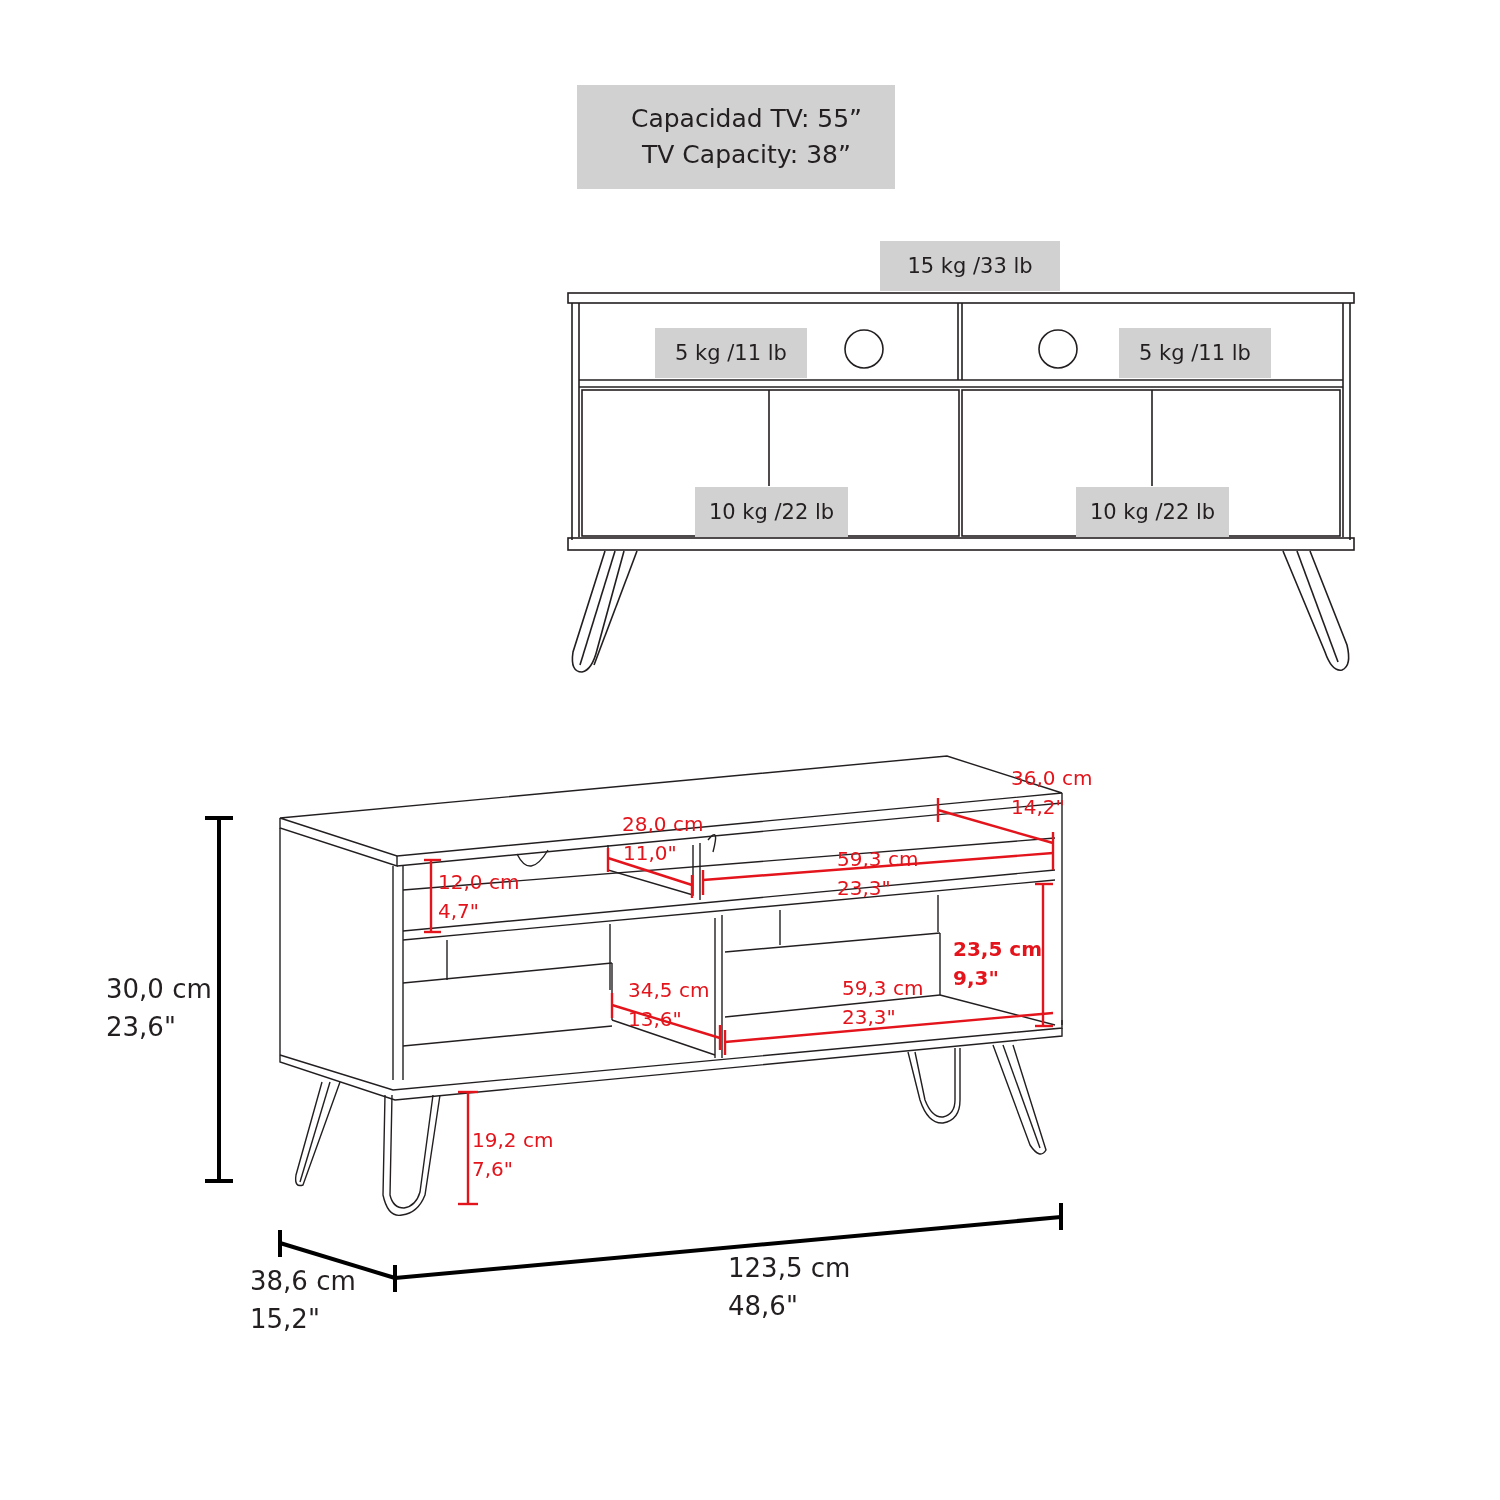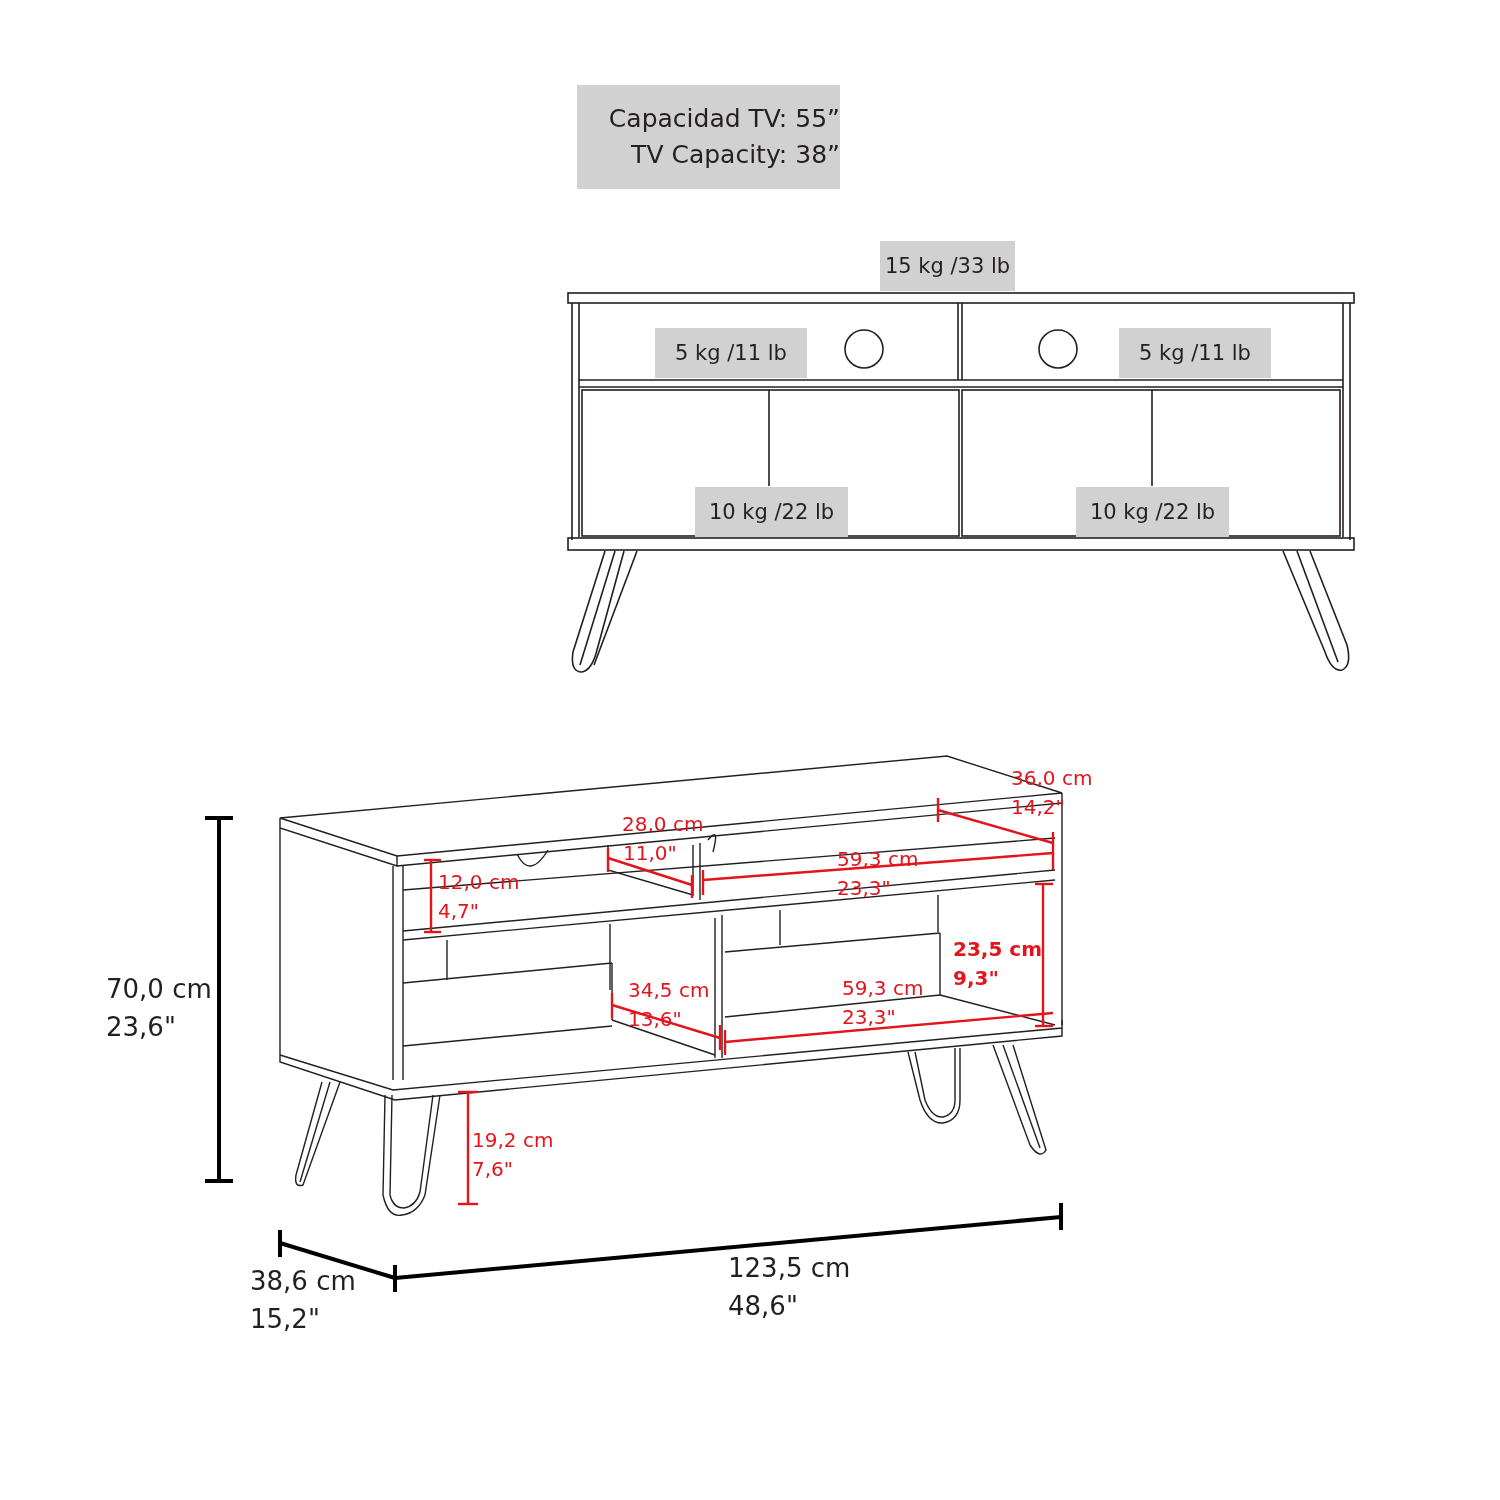--- a/index.html
+++ b/index.html
@@ -1,22 +1,22 @@
 <!DOCTYPE html>
 <html><head>
 <meta charset="utf-8">
 <style>
   html, body { margin: 0; padding: 0; background: #ffffff; }
   body { width: 1500px; height: 1500px; position: relative; overflow: hidden;
          font-family: "Liberation Sans", "DejaVu Sans", sans-serif; color: #231f20; }
   svg.art { position: absolute; left: 0; top: 0; width: 1500px; height: 1500px; }
   .tag { position: absolute; background: #d1d1d1; color: #231f20;
          font-family: "DejaVu Sans", sans-serif; display: flex; align-items: center; justify-content: center; }
-  .cap { left: 577px; top: 85px; width: 263px; height: 104px; font-size: 25px; line-height: 36px;
-         flex-direction: column; align-items: flex-end; padding-left: 21px; box-sizing: border-box; }
+  .cap { left: 577px; top: 85px; width: 318px; height: 104px; font-size: 25px; line-height: 36px;
+         flex-direction: column; align-items: center; padding-left: 21px; box-sizing: border-box; }
   .w { font-size: 21px; height: 50px; }
   .lbl { position: absolute; white-space: nowrap; font-family: "DejaVu Sans", sans-serif; }
   .red { color: #e3141b; font-size: 20px; line-height: 29px; }
   .blk { color: #231f20; font-size: 26px; line-height: 38px; }
 </style>
 </head>
 <body>
 
 <svg class="art" viewBox="0 0 1500 1500" xmlns="http://www.w3.org/2000/svg">
 
@@ -130,21 +130,21 @@
     <line x1="395" y1="1278" x2="1061" y2="1217"></line>
     <line x1="1061" y1="1203" x2="1061" y2="1230"></line>
   </g>
 </svg>
 
 <div class="tag cap">
   <span>Capacidad TV: 55”</span>
   <span>TV Capacity: 38”</span>
 </div>
 
-<div class="tag w" style="left:880px;top:241px;width:135px;">
+<div class="tag w" style="left:880px;top:241px;width:180px;">
   <span>15 kg /33 lb</span>
 </div>
 <div class="tag w" style="left:655px;top:328px;width:152px;">
   <span>5 kg /11 lb</span>
 </div>
 <div class="tag w" style="left:1119px;top:328px;width:152px;">
   <span>5 kg /11 lb</span>
 </div>
 <div class="tag w" style="left:695px;top:487px;width:153px;">
   <span>10 kg /22 lb</span>
@@ -180,21 +180,21 @@
 <div class="lbl red" style="left:842px;top:974px;">
   <div>59,3 cm</div>
   <div>23,3"</div>
 </div>
 <div class="lbl red" style="left:472px;top:1126px;">
   <div>19,2 cm</div>
   <div>7,6"</div>
 </div>
 
 <div class="lbl blk" style="left:106px;top:970px;">
-  <div>70,0 cm</div>
+  <div>30,0 cm</div>
   <div>23,6"</div>
 </div>
 <div class="lbl blk" style="left:250px;top:1262px;">
   <div>38,6 cm</div>
   <div>15,2"</div>
 </div>
 <div class="lbl blk" style="left:728px;top:1249px;">
   <div>123,5 cm</div>
   <div>48,6"</div>
 </div>

